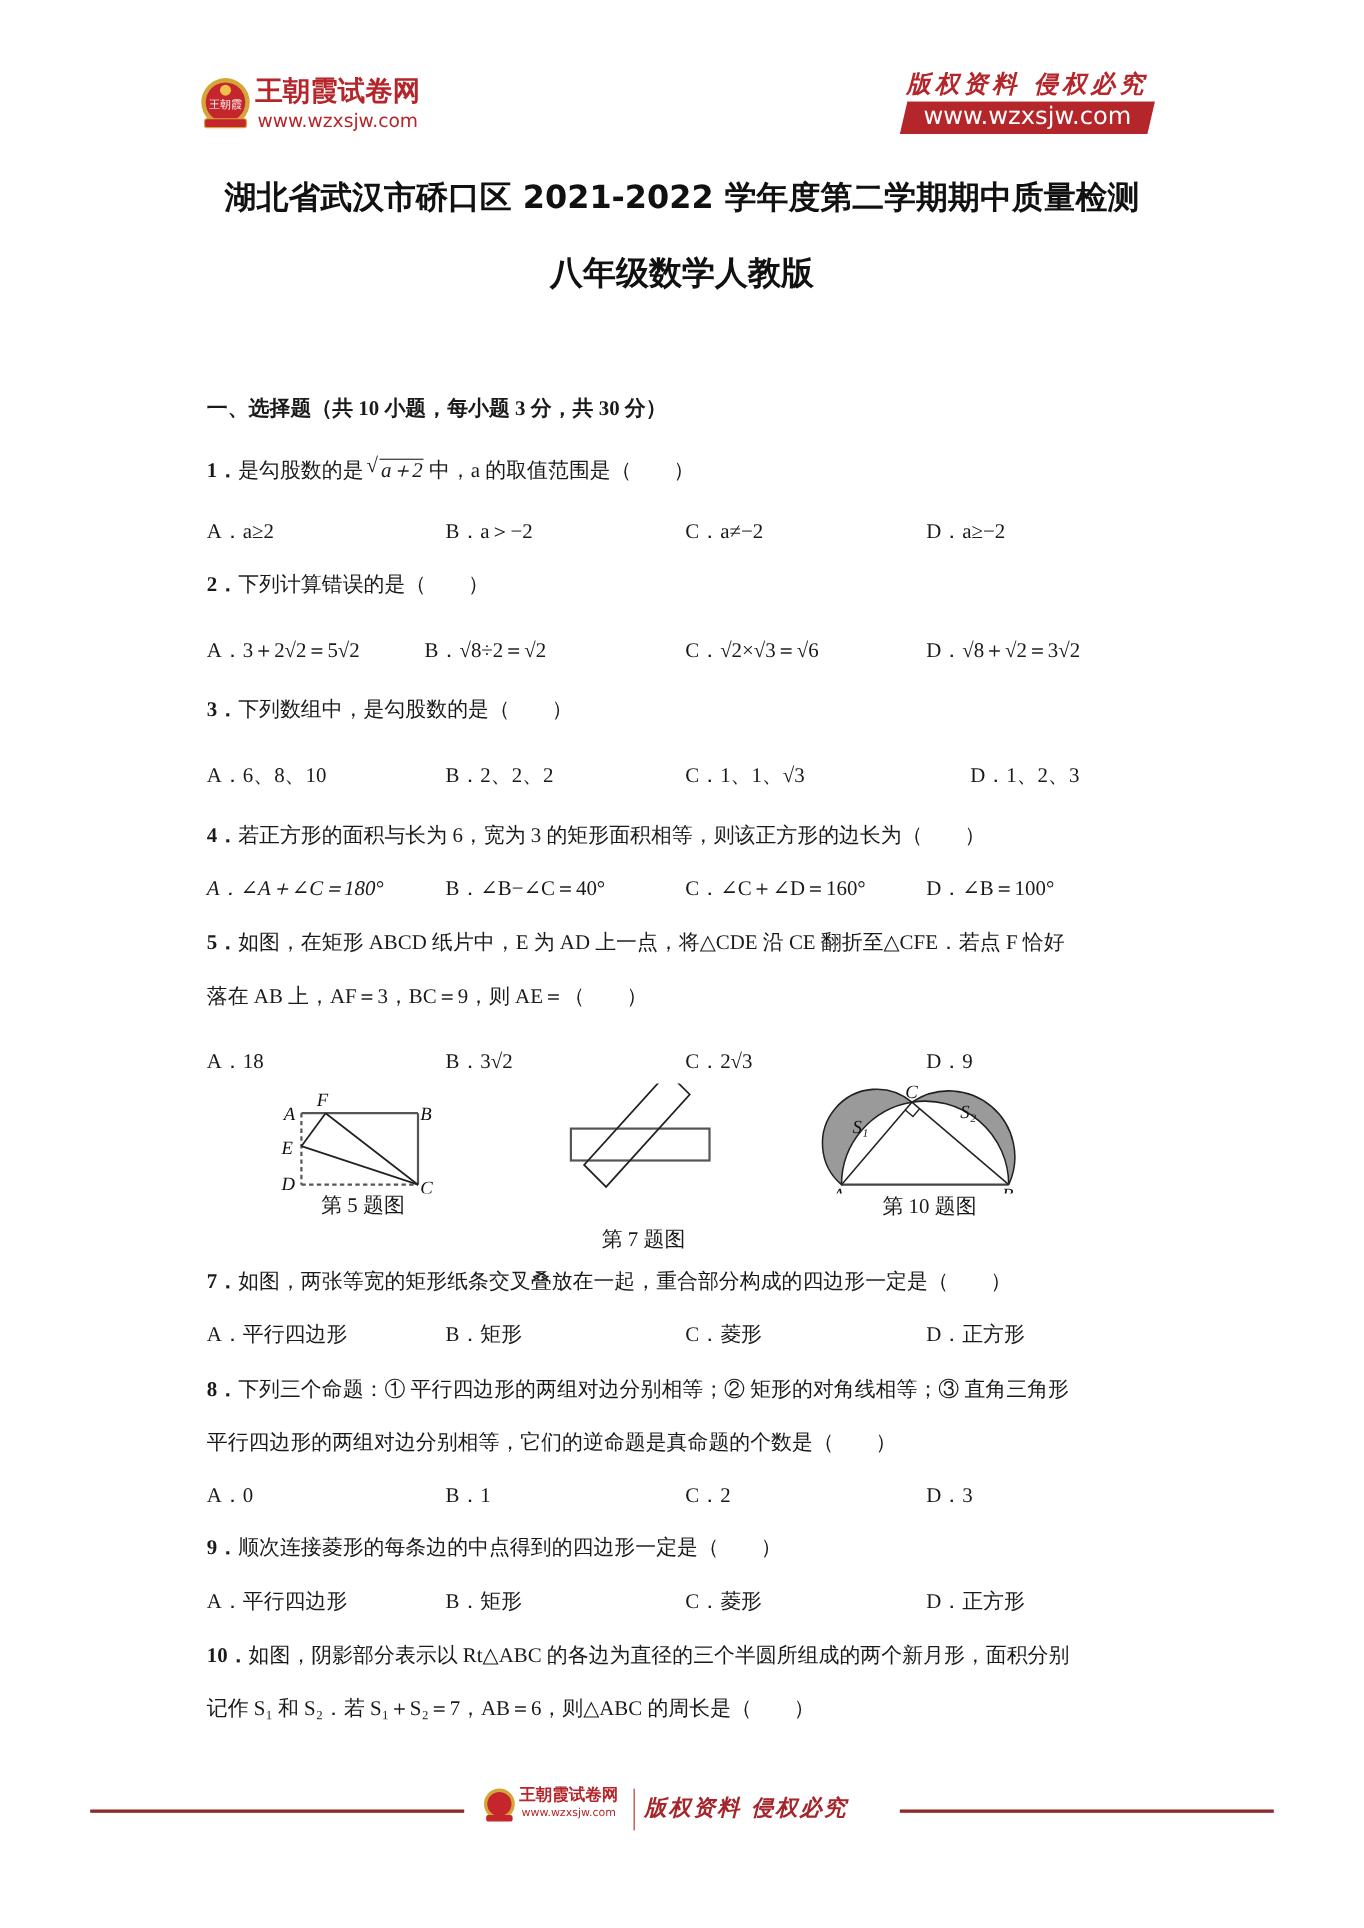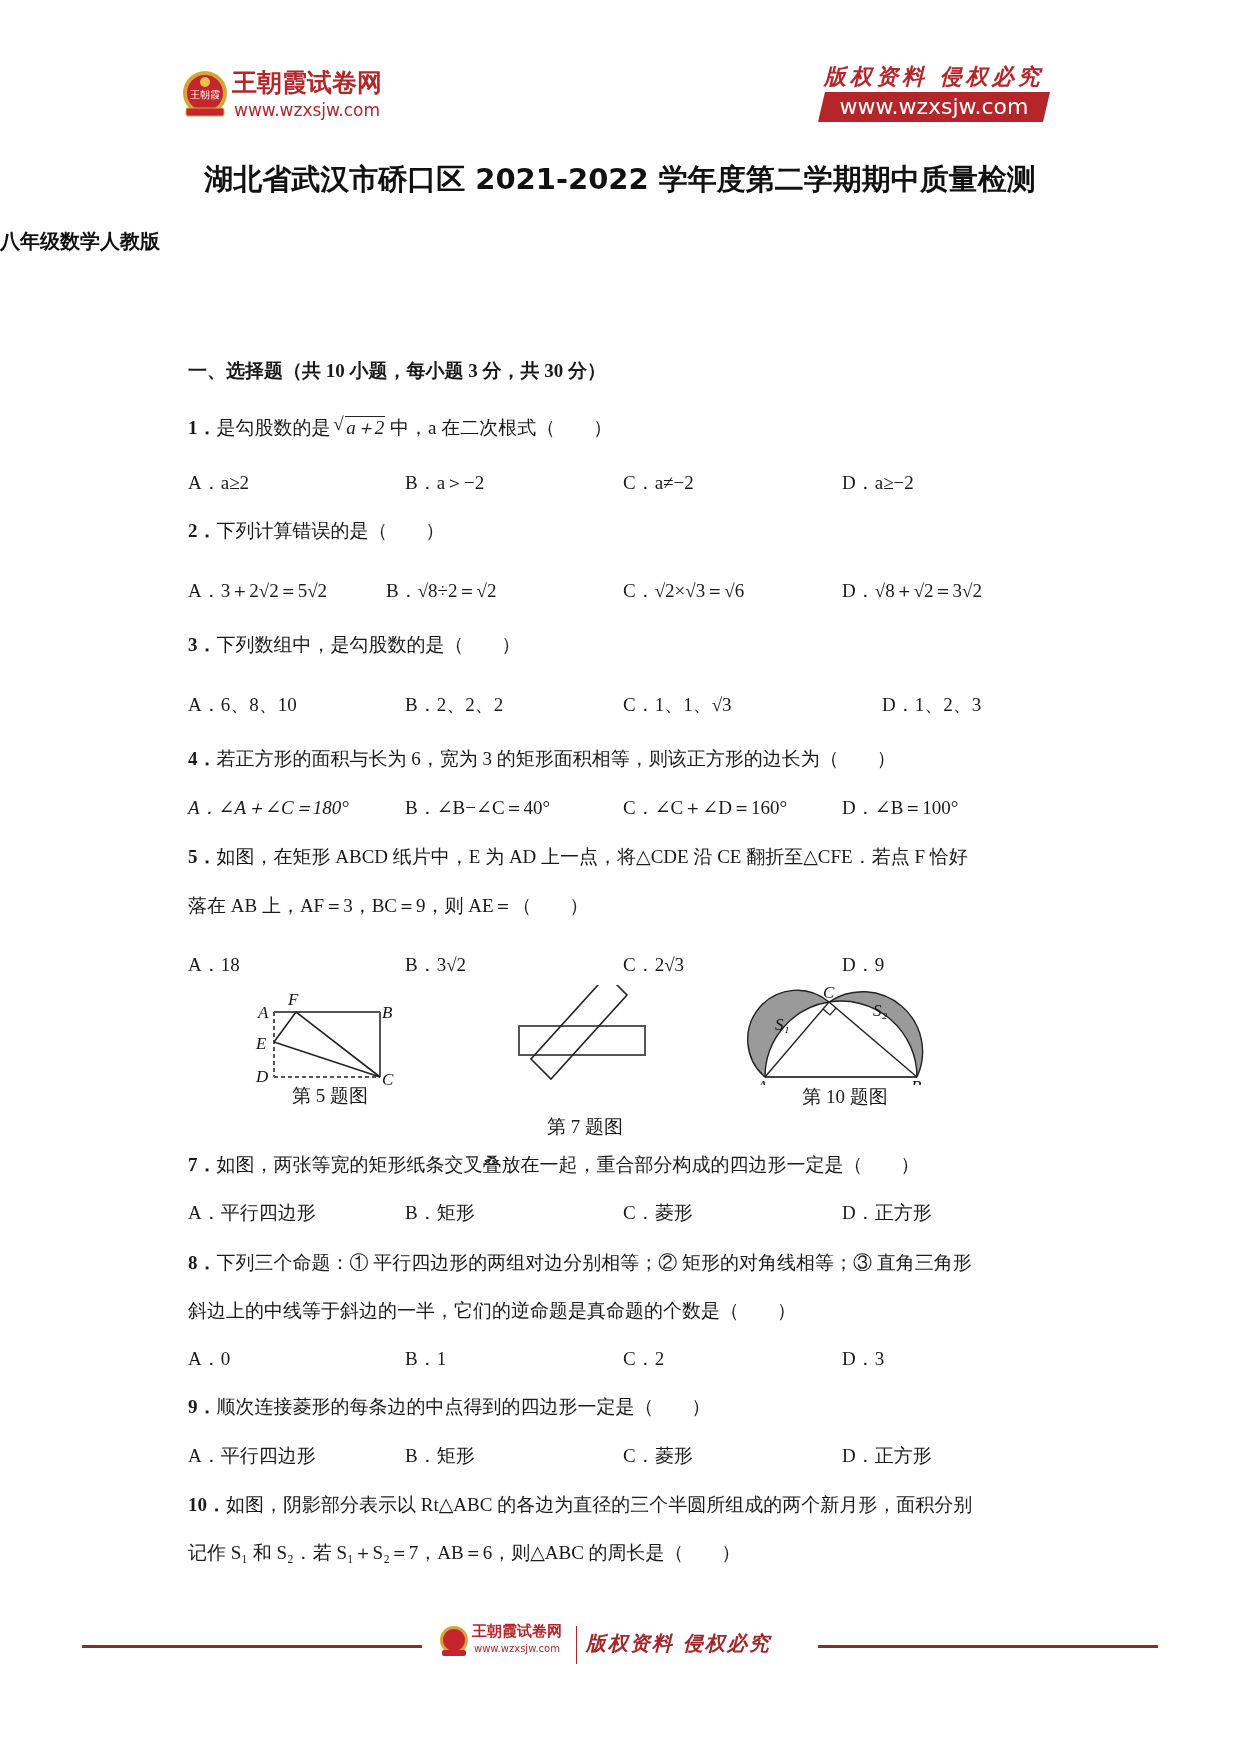--- a/index.html
+++ b/index.html
@@ -14,22 +14,22 @@
                font-size:17px; color:#b5262a; }
   .copyright { left:824px; top:62px; font-family:"DejaVu Serif","Liberation Serif",serif;
                font-style:italic; font-weight:bold; font-size:22px; color:#b5262a; letter-spacing:4px; }
   .url-banner { left:818px; top:92px; width:232px; height:30px; background:#b5262a;
                 clip-path:polygon(3% 0,100% 0,97% 100%,0 100%); }
   .url-banner span { display:block; text-align:center; color:#fff;
                      font-family:"DejaVu Sans","Liberation Sans",sans-serif; font-size:22px; line-height:30px; }
   
   .title1 { left:0; width:1240px; top:160px; text-align:center; font-family:"DejaVu Sans","Liberation Sans",sans-serif;
             font-weight:bold; font-size:29px; color:#111; }
-  .title2 { left:0; width:1240px; top:228px; text-align:left; font-family:"DejaVu Sans","Liberation Sans",sans-serif;
-            font-weight:bold; font-size:20px; color:#111; }
+  .title2 { left:0; width:1240px; top:228px; text-align:center; font-family:"DejaVu Sans","Liberation Sans",sans-serif;
+            font-weight:bold; font-size:30px; color:#111; }
   .section { left:188px; top:358px; font-weight:bold; font-size:19px; }
   .q { left:188px; font-size:19px; white-space:nowrap; }
   .q b { font-weight:bold; }
   .opt { font-size:19px; white-space:nowrap; }
   .i { font-style:italic; }
   .sqrt { display:inline-block; position:relative; padding-left:10px; }
   .sqrt::before { content:"√"; position:absolute; left:-2px; top:-2px; }
   .sqrt .rad { border-top:1.4px solid #222; padding:0 1px; }
   .cap { font-size:19px; text-align:center; }
   .footer-line { top:1645px; height:3px; background:#8c2a26; }
@@ -61,21 +61,21 @@
   <span>www.wzxsjw.com</span>
 </div>
 
 <div class="abs title1">湖北省武汉市硚口区 2021-2022 学年度第二学期期中质量检测</div>
 <div class="abs title2">八年级数学人教版</div>
 <div class="abs section">一、选择题（共 10 小题，每小题 3 分，共 30 分）</div>
 
 <div class="abs q" style="top:415px;">
   <b>1．</b><span>是勾股数的是</span>
   <span class="sqrt i"><span class="rad">a＋2</span></span>
-  <span>中，a 在二次根式（　　）</span>
+  <span>中，a 的取值范围是（　　）</span>
 </div>
 <div class="abs opt" style="left:188px;top:470px;">A．a≥2</div>
 <div class="abs opt" style="left:405px;top:470px;">B．a＞−2</div>
 <div class="abs opt" style="left:623px;top:470px;">C．a≠−2</div>
 <div class="abs opt" style="left:842px;top:470px;">D．a≥−2</div>
 
 <div class="abs q" style="top:518px;">
   <b>2．</b><span>下列计算错误的是（　　）</span>
 </div>
 <div class="abs opt" style="left:188px;top:578px;">A．3＋2√2＝5√2</div>
@@ -164,21 +164,21 @@
   <b>7．</b><span>如图，两张等宽的矩形纸条交叉叠放在一起，重合部分构成的四边形一定是（　　）</span>
 </div>
 <div class="abs opt" style="left:188px;top:1200px;">A．平行四边形</div>
 <div class="abs opt" style="left:405px;top:1200px;">B．矩形</div>
 <div class="abs opt" style="left:623px;top:1200px;">C．菱形</div>
 <div class="abs opt" style="left:842px;top:1200px;">D．正方形</div>
 
 <div class="abs q" style="top:1250px;">
   <b>8．</b><span>下列三个命题：① 平行四边形的两组对边分别相等；② 矩形的对角线相等；③ 直角三角形</span>
 </div>
-<div class="abs q" style="top:1298px;">斜边上的中线等于斜边的一半，它们的逆命题是真命题的个数是（　　）</div>
+<div class="abs q" style="top:1298px;">平行四边形的两组对边分别相等，它们的逆命题是真命题的个数是（　　）</div>
 <div class="abs opt" style="left:188px;top:1346px;">A．0</div>
 <div class="abs opt" style="left:405px;top:1346px;">B．1</div>
 <div class="abs opt" style="left:623px;top:1346px;">C．2</div>
 <div class="abs opt" style="left:842px;top:1346px;">D．3</div>
 
 <div class="abs q" style="top:1394px;">
   <b>9．</b><span>顺次连接菱形的每条边的中点得到的四边形一定是（　　）</span>
 </div>
 <div class="abs opt" style="left:188px;top:1443px;">A．平行四边形</div>
 <div class="abs opt" style="left:405px;top:1443px;">B．矩形</div>

